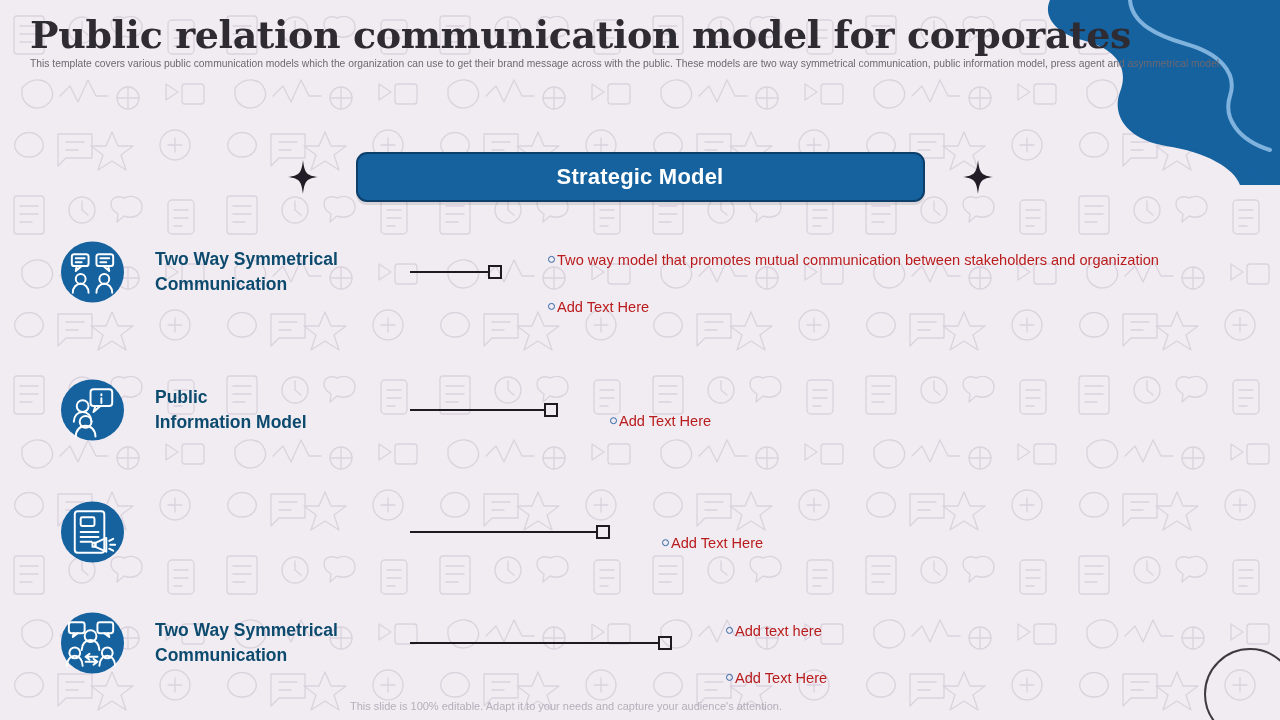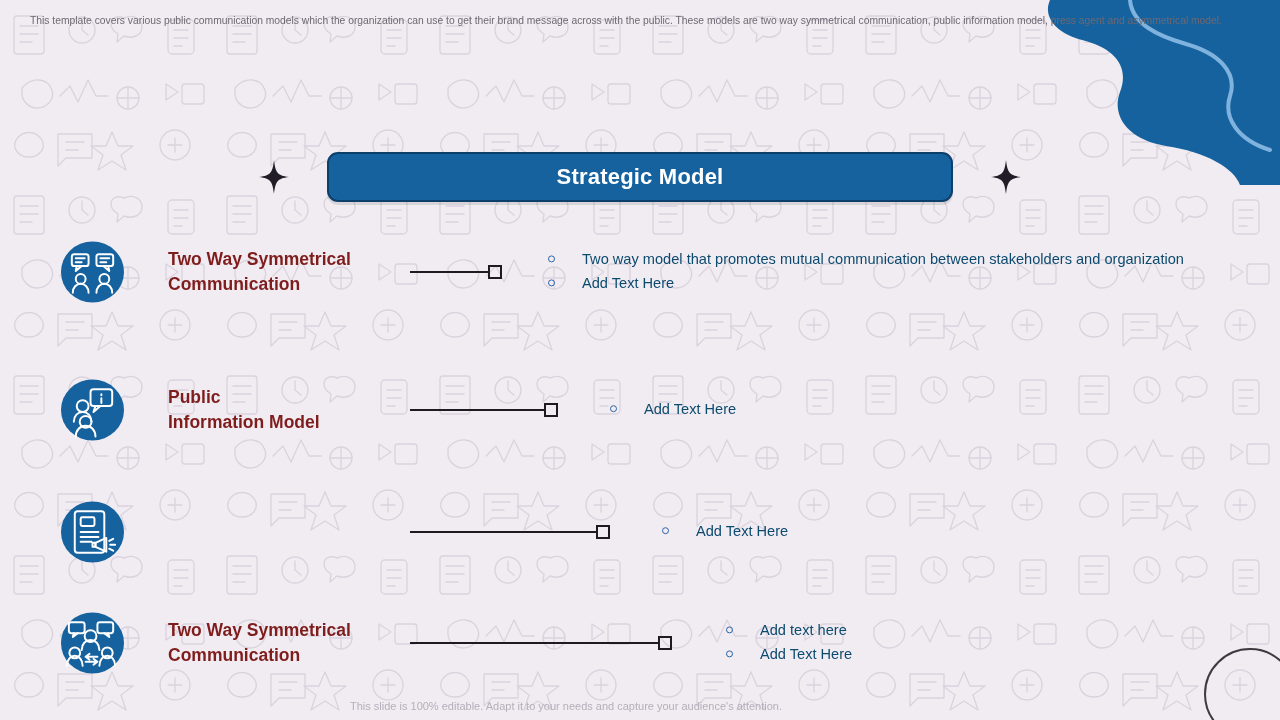--- a/index.html
+++ b/index.html
@@ -81,21 +81,21 @@
     z-index: 3;
     display: flex;
     align-items: center;
     justify-content: center;
     gap: 38px;
   }
 
   .sparkle { width: 30px; height: 34px; flex: 0 0 auto; }
 
   #strategic-banner {
-    width: 626px;
+    width: 569px;
     height: 50px;
     background: #15629f;
     border: 2.5px solid #0d3f6b;
     border-radius: 11px;
     display: flex;
     align-items: center;
     justify-content: center;
     box-shadow: 0 3px 0 rgba(0,0,0,0.10);
   }
 
@@ -121,26 +121,26 @@
   .row-icon {
     position: absolute;
     left: 60px;
     width: 65px; height: 65px;
     top: 50%;
     transform: translateY(-50%);
   }
 
   .row-label {
     position: absolute;
-    left: 168px;
+    left: 155px;
     top: 50%;
     transform: translateY(-50%);
     font-size: 17.5px;
     font-weight: 700;
-    color: #7f1d1d;
+    color: #0c4a6e;
     line-height: 1.42;
     white-space: pre-line;
   }
 
   .connector {
     position: absolute;
     top: 50%;
     transform: translateY(-50%);
     height: 16px;
     display: flex;
@@ -161,25 +161,26 @@
 
   .bullets {
     position: absolute;
     top: 50%;
     transform: translateY(-50%);
   }
 
   .bullet-item {
     display: flex;
     align-items: flex-start;
-    gap: 27px;
+    gap: 2px;
     font-size: 14.6px;
-    color: #0c4a6e;
+    color: #b91c1c;
     line-height: 1.55;
     margin-bottom: 1px;
+    margin-top: 24px;
   }
 
   .bullet-dot {
     flex: 0 0 auto;
     width: 7px; height: 7px;
     border: 1.4px solid #2e64a6;
     border-radius: 50%;
     margin-top: 7px;
   }
 
@@ -230,20 +231,21 @@
 
 <svg id="blob-decor" viewBox="0 0 300 185" xmlns="http://www.w3.org/2000/svg">
   <path d="M300 0 H70 C62 18 78 34 102 40 C134 48 150 66 140 92 C131 116 148 140 186 146 C226 152 254 168 260 185 H300 Z" fill="#15629F"></path>
   <path d="M300 0 H96 C92 16 110 30 134 38 C168 49 182 70 172 96 C163 120 182 142 218 150 C252 158 276 172 282 185 H300 Z" fill="#15629F"></path>
   <path d="M150 0 C152 24 178 36 206 44 C238 53 258 72 250 96 C243 118 258 140 290 150" fill="none" stroke="#7FB3DE" stroke-width="4" stroke-linecap="round"></path>
 </svg>
 
 <div id="corner-circle"></div>
 
 <div id="header">
+  <div id="page-title">Public relation communication model for corporates</div>
   <div id="page-subtitle">This template covers various public communication models which the organization can use to get their brand message across with the public. These models are two way symmetrical communication, public information model, press agent and asymmetrical model.</div>
 </div>
 
 <div id="banner-row">
   <svg class="sparkle" viewBox="0 0 30 34" xmlns="http://www.w3.org/2000/svg">
     <path d="M15 0 C16.4 12 18 15.6 30 17 C18 18.4 16.4 22 15 34 C13.6 22 12 18.4 0 17 C12 15.6 13.6 12 15 0 Z" fill="#211d27"></path>
   </svg>
 
   <div id="strategic-banner">
     <span id="strategic-banner-label">Strategic Model</span>

